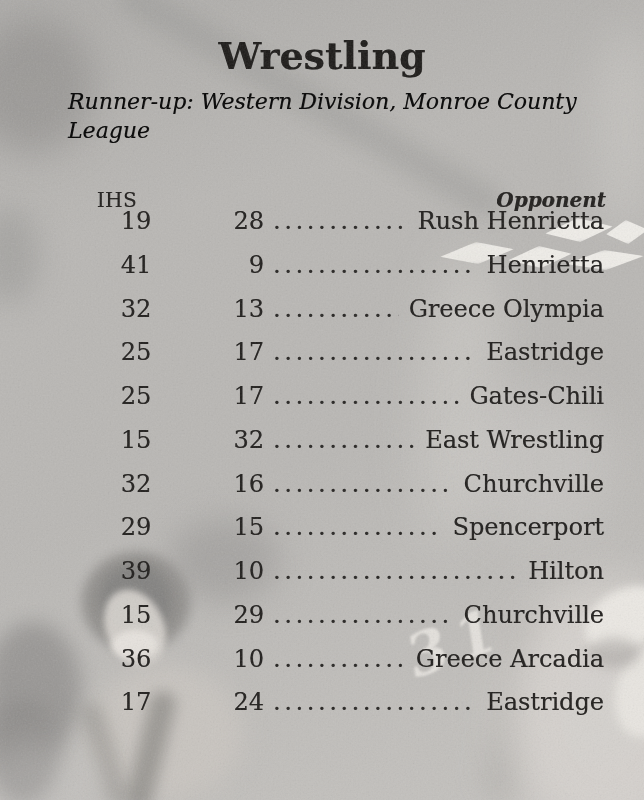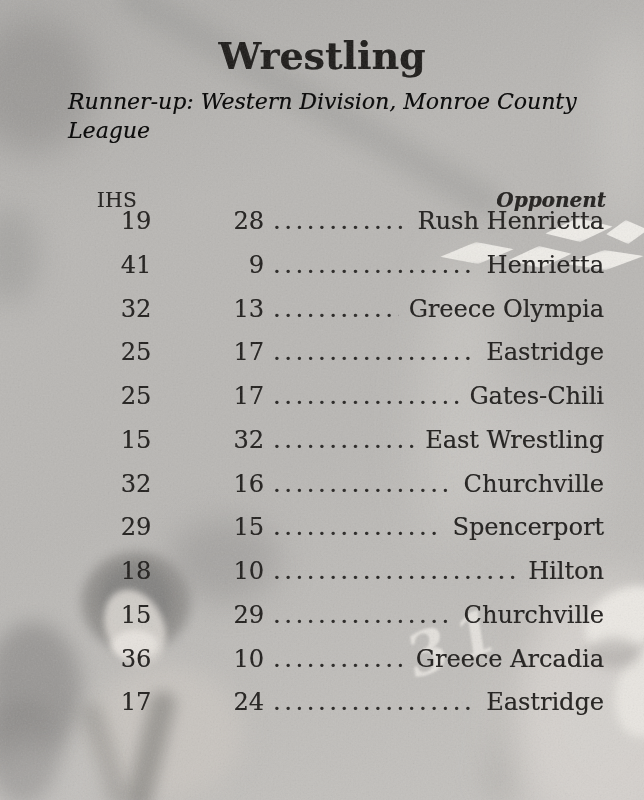--- a/index.html
+++ b/index.html
@@ -187,21 +187,21 @@
       </div>
 
       <div class="score-row ink">
         <span class="cell-ihs">29</span>
         <span class="cell-opp-score">15</span>
         <span class="leader">............................................................</span>
         <span class="cell-name">Spencerport</span>
       </div>
 
       <div class="score-row ink">
-        <span class="cell-ihs">18</span>
+        <span class="cell-ihs">39</span>
         <span class="cell-opp-score">10</span>
         <span class="leader">............................................................</span>
         <span class="cell-name">Hilton</span>
       </div>
 
       <div class="score-row ink">
         <span class="cell-ihs">15</span>
         <span class="cell-opp-score">29</span>
         <span class="leader">............................................................</span>
         <span class="cell-name">Churchville</span>

